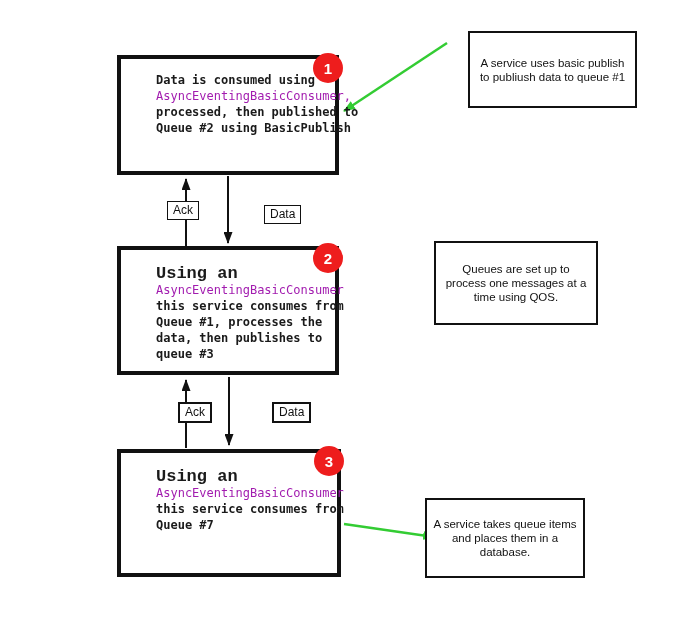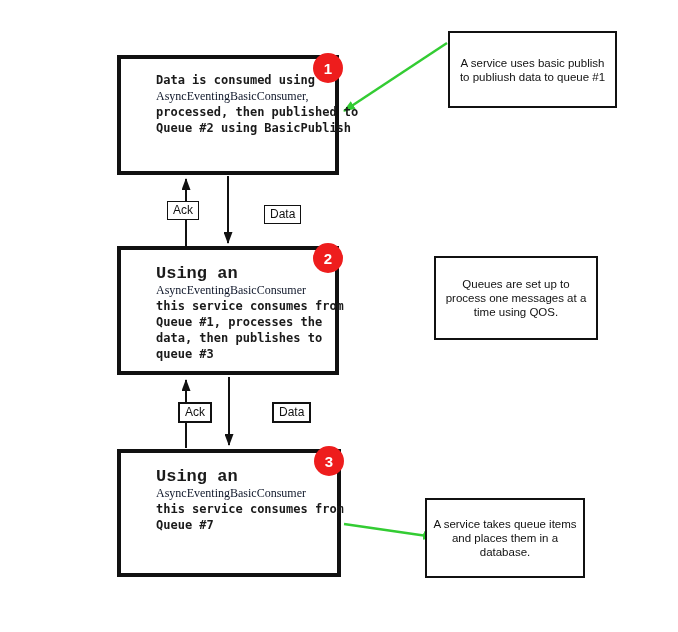--- a/index.html
+++ b/index.html
@@ -11,21 +11,21 @@
 
   .pbox {
     position:absolute; background:#ffffff; border:4px solid #111111;
     box-sizing:border-box; padding:13px 2px 0 3px;
   }
   .pbox .ln {
     font-family:"DejaVu Sans Mono", monospace;
     font-size:12px; line-height:16px; white-space:pre; color:#1a1a1a;padding-left:32px;
   }
   .ln.bold-mono { font-weight:bold; }
-  .ln.mono { font-weight:normal; color:#0f172a;font-family:Liberation Serif, serif; }
+  .ln.mono { font-weight:normal; color:#a21caf; }
   .ln.bold-sans {
     font-family:Liberation Mono, monospace;
     font-weight:bold; font-size:17px; line-height:16px;
   }
 
   .badge {
     position:absolute; width:30px; height:30px; border-radius:50%;
     background:#ee1d1d; color:#ffffff;
     display:flex; align-items:center; justify-content:center;
     font-size:15px; font-weight:bold;
@@ -94,17 +94,17 @@
   <div class="taglabel thick" style="left:248px; top:402px;">Data</div>
 
   <div class="pbox" style="left:117px; top:449px; width:224px; height:128px; padding-top:16px;">
     <div class="ln bold-sans">Using an</div>
     <div class="ln mono">AsyncEventingBasicConsumer</div>
     <div class="ln bold-mono">this service consumes from</div>
     <div class="ln bold-mono">Queue #7</div>
   </div>
   <div class="badge" style="left:314px; top:446px;">3</div>
 
-  <div class="note" style="left:448px; top:31px; width:169px; height:77px;">A service uses basic publish to publiush data to queue #1</div>
-  <div class="note" style="left:434px; top:256px; width:164px; height:84px;">Queues are set up to process one messages at a time using QOS.</div>
+  <div class="note" style="left:468px; top:31px; width:169px; height:77px;">A service uses basic publish to publiush data to queue #1</div>
+  <div class="note" style="left:434px; top:241px; width:164px; height:84px;">Queues are set up to process one messages at a time using QOS.</div>
   <div class="note" style="left:425px; top:498px; width:160px; height:80px;">A service takes queue items and places them in a database.</div>
 
 </div>
 
 </body></html>

